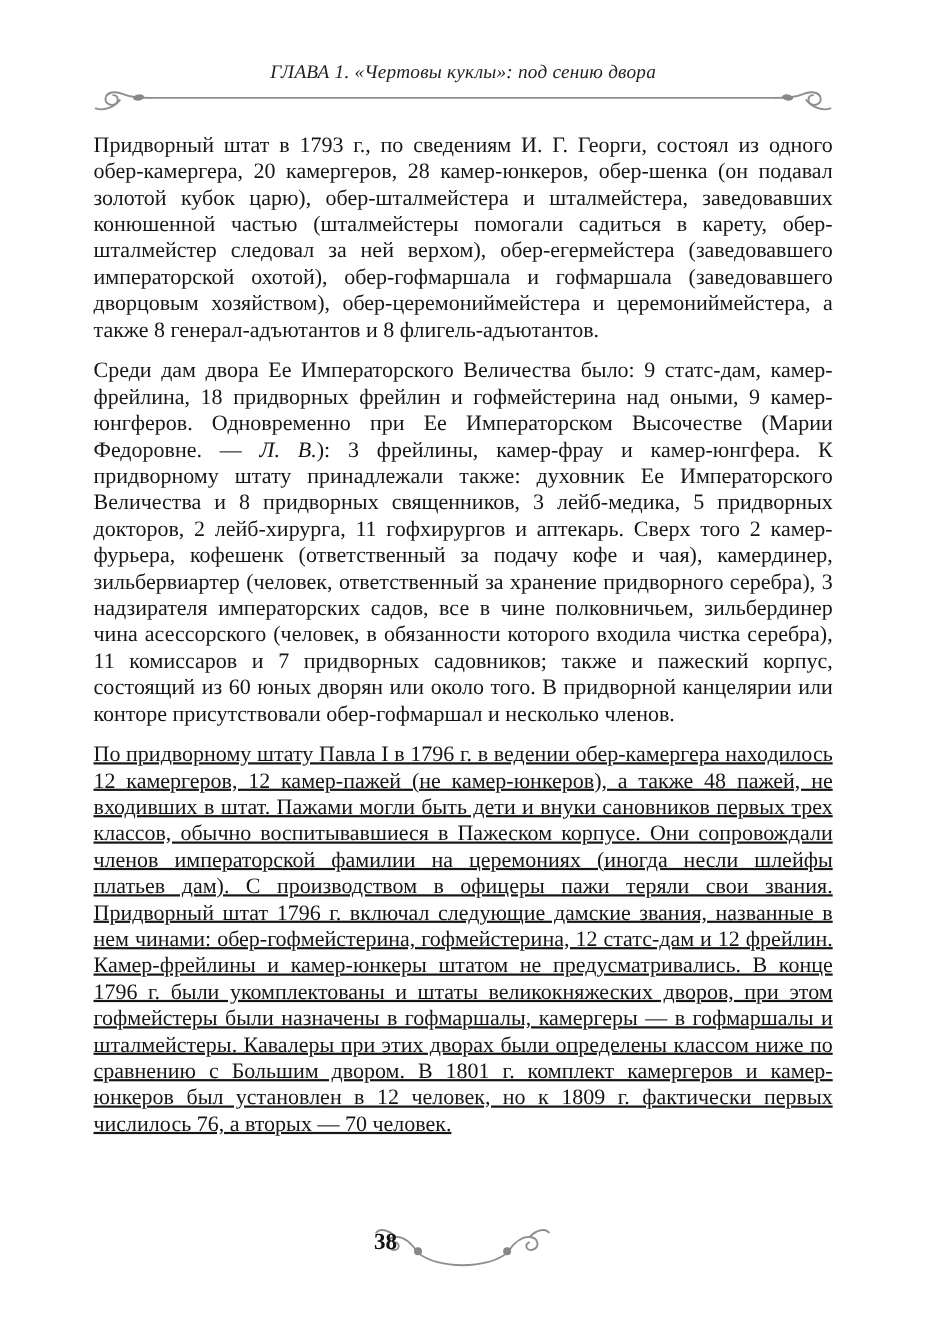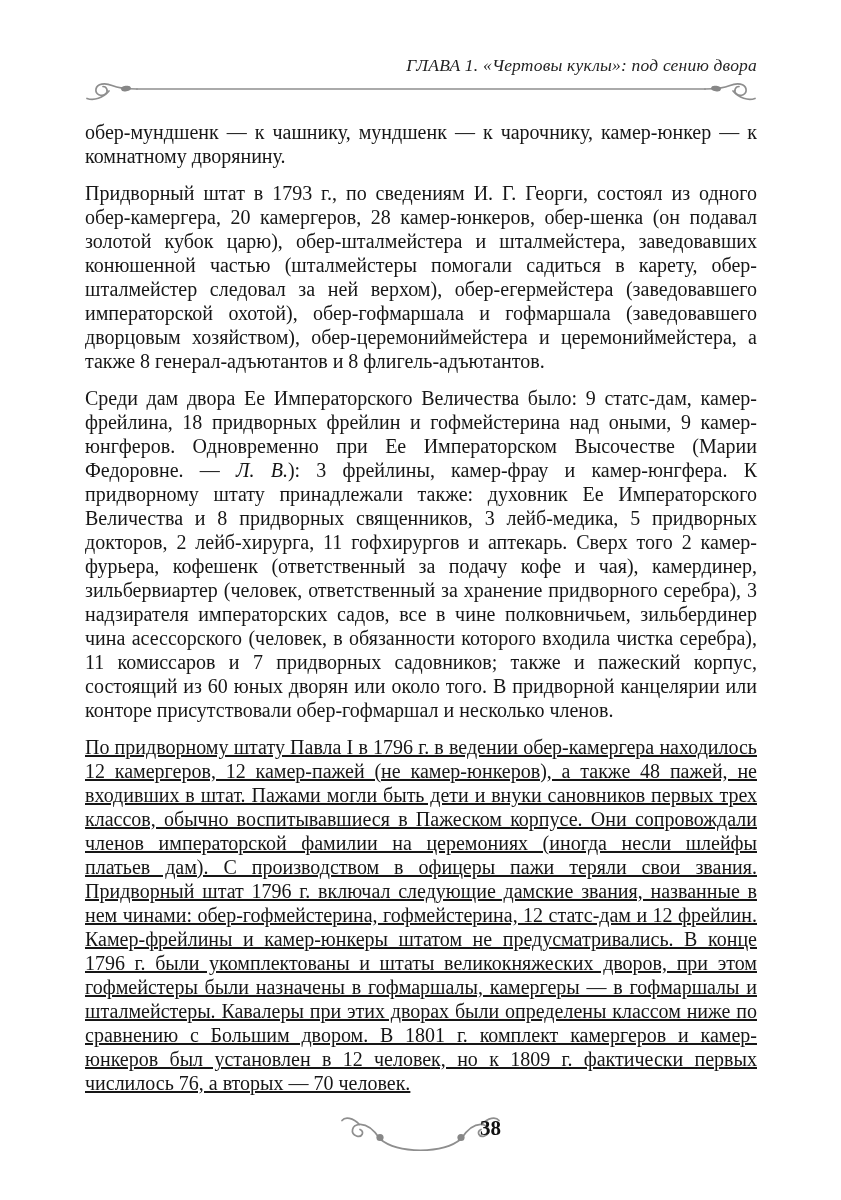--- a/index.html
+++ b/index.html
@@ -9,21 +9,21 @@
     height: 1200px;
     background: #ffffff;
     overflow: hidden;
     font-family: "Liberation Serif", "DejaVu Serif", serif;
   }
   .page-header {
     position: absolute;
     top: 54px;
     left: 85px;
     width: 672px;
-    text-align: right;
+    text-align: center;
   }
   .chapter-title {
     font-style: italic;
     font-size: 17.5px;
     line-height: 22px;
     color: #222222;
     letter-spacing: 0.2px;
     white-space: nowrap;
   }
   .header-divider { display: block; margin: 3px auto 0 auto; }
@@ -44,21 +44,21 @@
     top: 1112px;
     left: 340px;
     width: 161px;
     height: 54px;
   }
   .footer-flourish { position: absolute; top: 0; left: 0; }
   .page-number {
     position: absolute;
     left: 0; right: 0;
     top: 4px;
-    text-align: right;
+    text-align: left;
     font-weight: bold;
     font-size: 21px;
     color: #111111;
   }
 </style>
 </head>
 <body>
 
 <div class="page">
 
@@ -71,21 +71,20 @@
           <path d="M52,10 C42,10 34,9.5 27,6.5 C20,3.5 12,4.5 11,10 C10,15.5 16.5,18 20.5,15 C23.5,12.5 22,7.5 18,7.5"></path>
           <path d="M24,12 C18,19 9,22 2,19.5"></path>
           <ellipse cx="41" cy="9.6" rx="5" ry="2.8" transform="rotate(-10 41 9.6)" fill="#878787" stroke="none"></ellipse>
         </g>
         <use href="#hdr-orn" transform="translate(672 0) scale(-1 1)"></use>
       </g>
     </svg>
   </div>
 
   <div class="body-text">
-      <p>обер-мундшенк — к чашнику, мундшенк — к чарочнику, камер-юнкер — к комнатному дворянину.</p>
       <p>Придворный штат в 1793 г., по сведениям И. Г. Георги, состоял из одного обер-камергера, 20 камергеров, 28 камер-юнкеров, обер-шенка (он подавал золотой кубок царю), обер-шталмейстера и шталмейстера, заведовавших конюшенной частью (шталмейстеры помогали садиться в карету, обер-шталмейстер следовал за ней верхом), обер-егермейстера (заведовавшего императорской охотой), обер-гофмаршала и гофмаршала (заведовавшего дворцовым хозяйством), обер-церемониймейстера и церемониймейстера, а также 8 генерал-адъютантов и 8 флигель-адъютантов.</p>
       <p>Среди дам двора Ее Императорского Величества было: 9 статс-дам, камер-фрейлина, 18 придворных фрейлин и гофмейстерина над оными, 9 камер-юнгферов. Одновременно при Ее Императорском Высочестве (Марии Федоровне. — <i>Л. В.</i>): 3 фрейлины, камер-фрау и камер-юнгфера. К придворному штату принадлежали также: духовник Ее Императорского Величества и 8 придворных священников, 3 лейб-медика, 5 придворных докторов, 2 лейб-хирурга, 11 гофхирургов и аптекарь. Сверх того 2 камер-фурьера, кофешенк (ответственный за подачу кофе и чая), камердинер, зильбервиартер (человек, ответственный за хранение придворного серебра), 3 надзирателя императорских садов, все в чине полковничьем, зильбердинер чина асессорского (человек, в обязанности которого входила чистка серебра), 11 комиссаров и 7 придворных садовников; также и пажеский корпус, состоящий из 60 юных дворян или около того. В придворной канцелярии или конторе присутствовали обер-гофмаршал и несколько членов.</p>
       <p>По придворному штату Павла I в 1796 г. в ведении обер-камергера находилось 12 камергеров, 12 камер-пажей (не камер-юнкеров), а также 48 пажей, не входивших в штат. Пажами могли быть дети и внуки сановников первых трех классов, обычно воспитывавшиеся в Пажеском корпусе. Они сопровождали членов императорской фамилии на церемониях (иногда несли шлейфы платьев дам). С производством в офицеры пажи теряли свои звания. Придворный штат 1796 г. включал следующие дамские звания, названные в нем чинами: обер-гофмейстерина, гофмейстерина, 12 статс-дам и 12 фрейлин. Камер-фрейлины и камер-юнкеры штатом не предусматривались. В конце 1796 г. были укомплектованы и штаты великокняжеских дворов, при этом гофмейстеры были назначены в гофмаршалы, камергеры — в гофмаршалы и шталмейстеры. Кавалеры при этих дворах были определены классом ниже по сравнению с Большим двором. В 1801 г. комплект камергеров и камер-юнкеров был установлен в 12 человек, но к 1809 г. фактически первых числилось 76, а вторых — 70 человек.</p>
     </div>
 
   <div class="page-footer">
     <svg class="footer-flourish" width="161" height="54" viewBox="0 0 161 54">
       <g stroke="#8e8e8e" stroke-width="1.7" fill="none" stroke-linecap="round">
         <path d="M40,27 C58,42 103,42 121,27"></path>
         <g id="ftr-orn">

